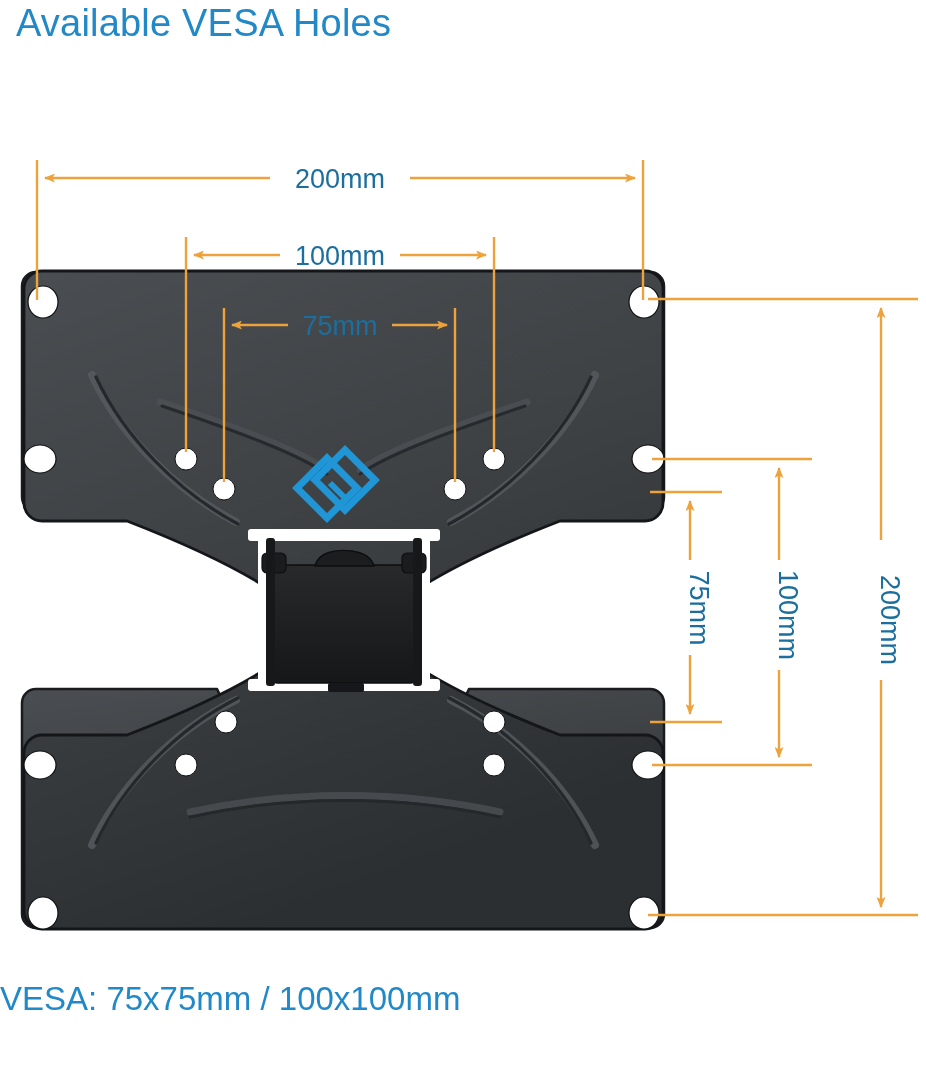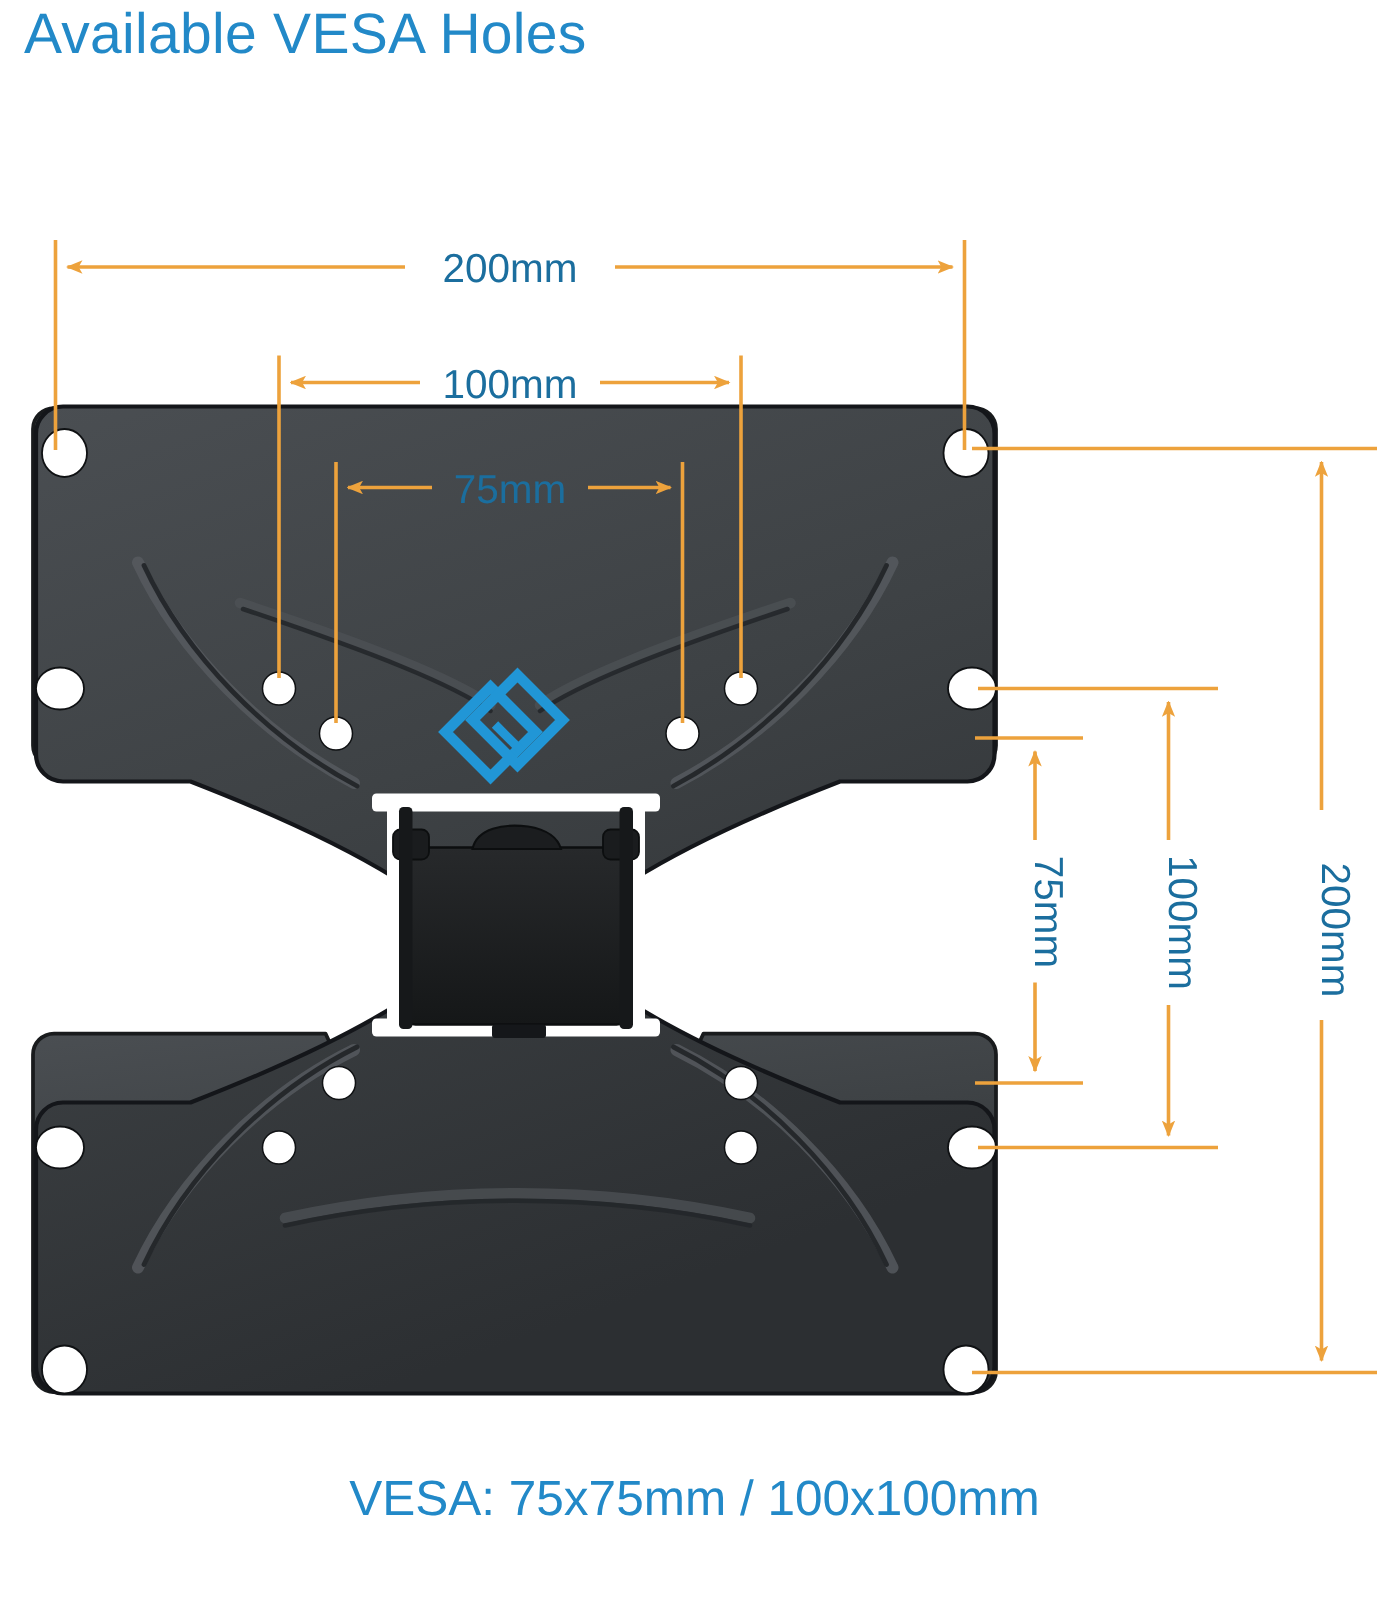--- a/index.html
+++ b/index.html
@@ -3,21 +3,21 @@
 <meta charset="utf-8">
 <style>
   html,body{margin:0;padding:0;background:#ffffff;}
   body{width:926px;height:1080px;overflow:hidden;font-family:"Liberation Sans",sans-serif;}
   #stage{position:relative;width:926px;height:1080px;background:#fff;}
   #title{
     position:absolute;left:16px;top:2px;width:926px;text-align:left;
     font-size:38px;font-weight:400;letter-spacing:.2px;
   }
   #caption{
-    position:absolute;left:0;top:978px;width:926px;text-align:center;
+    position:absolute;left:0;top:978px;width:926px;text-align:left;
     font-size:33px;line-height:42px;font-weight:400;
   }
   #caption div{white-space:nowrap;}
   svg{position:absolute;left:0;top:0;}
   .dimlabel{font-family:"Liberation Sans",sans-serif;font-size:27px;font-weight:400;}
 </style>
 </head>
 <body style="background: rgb(255, 255, 255);">
 
 <div id="stage">

